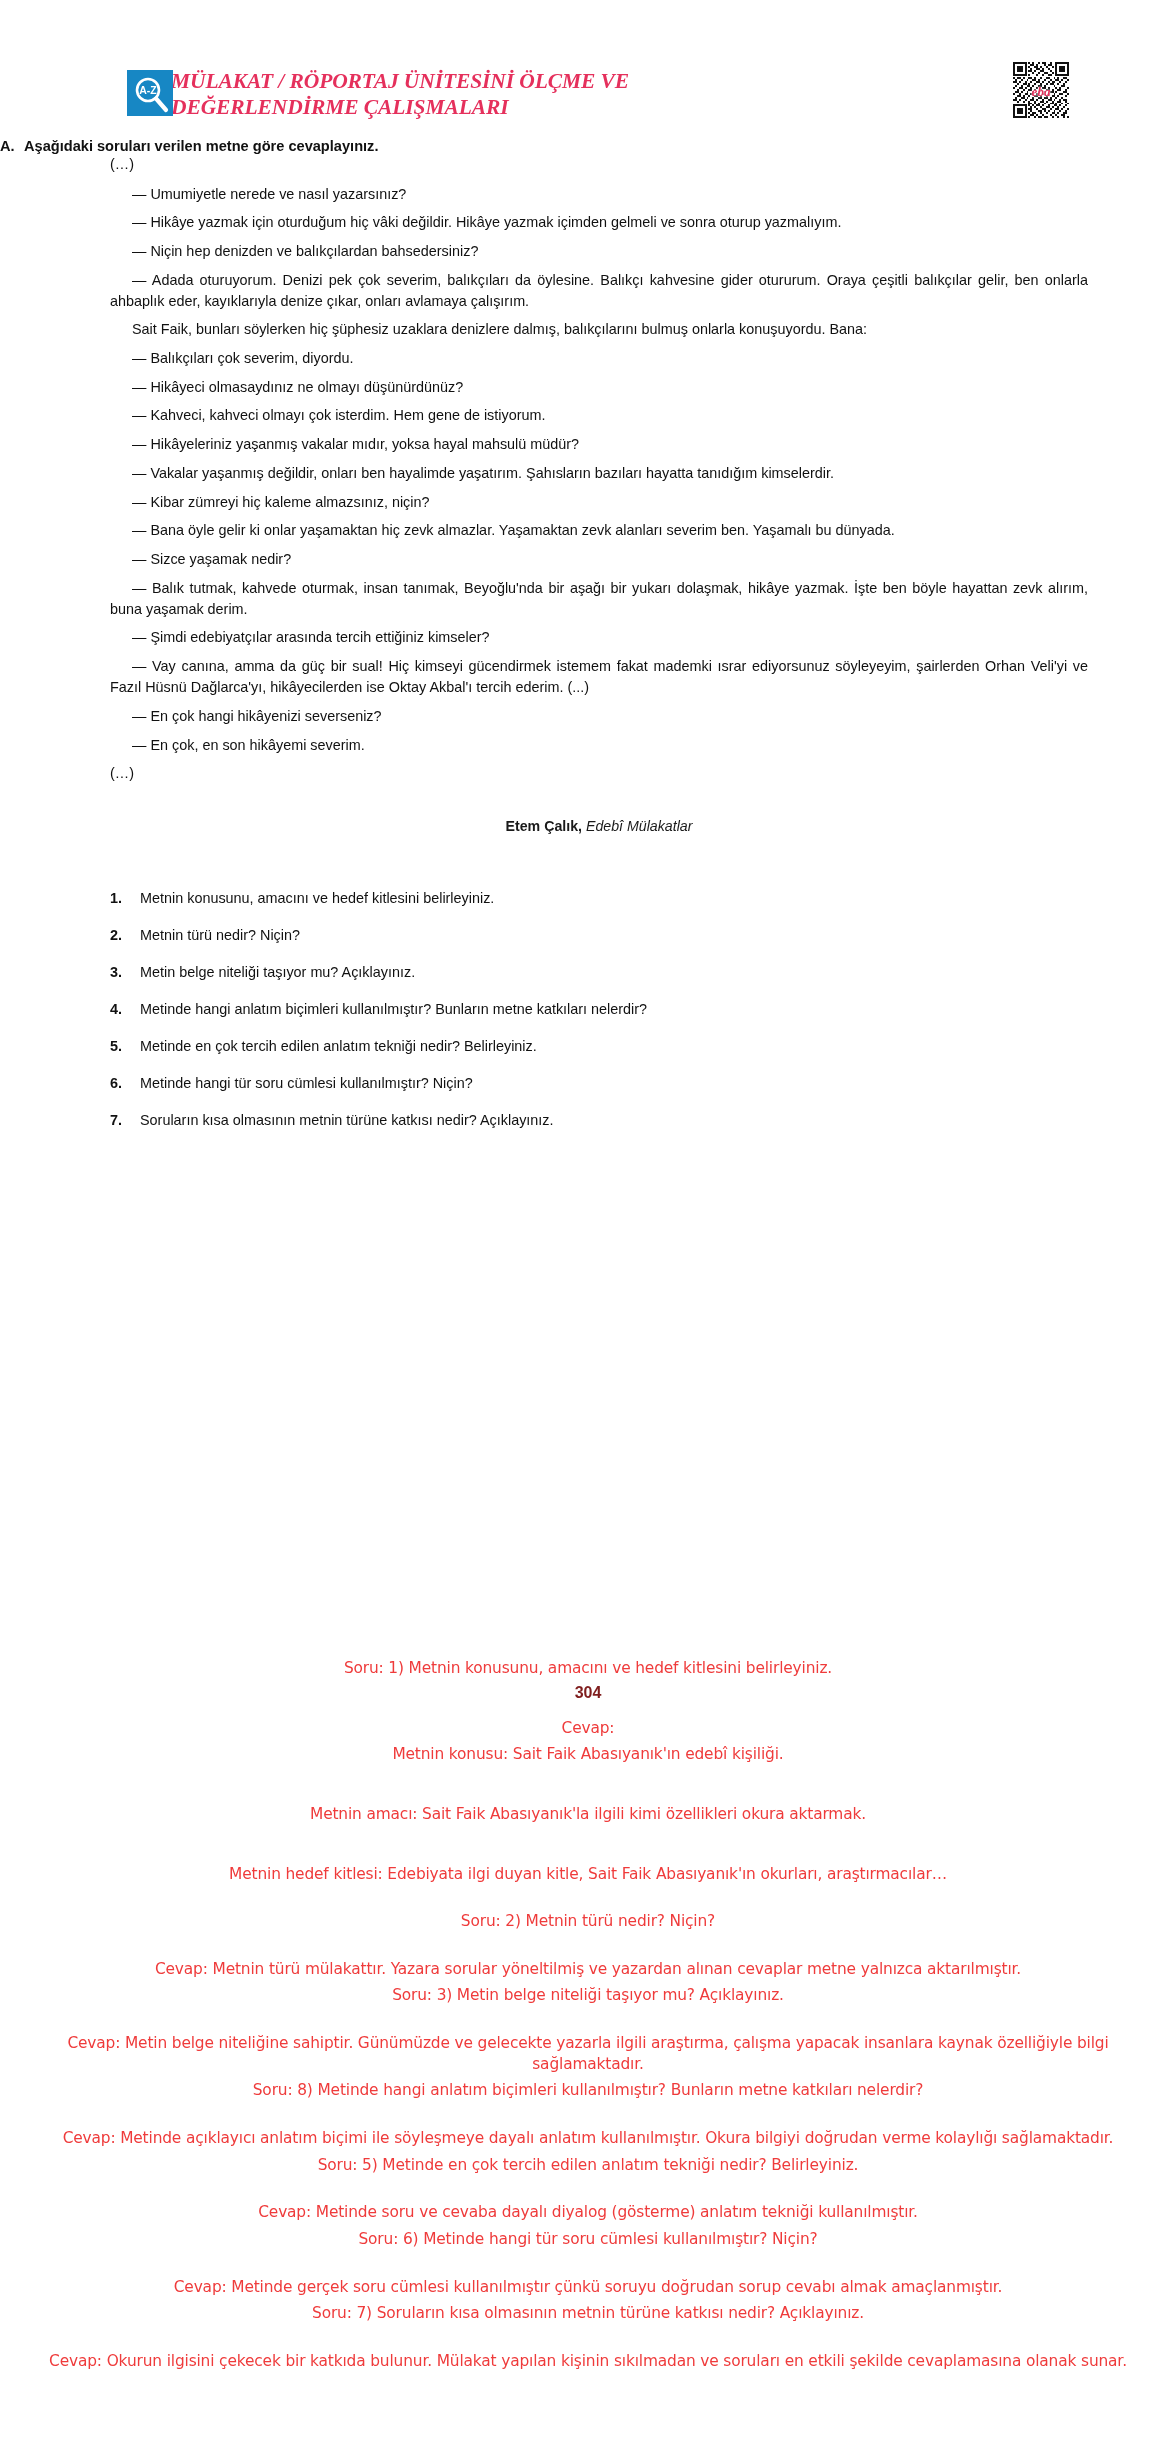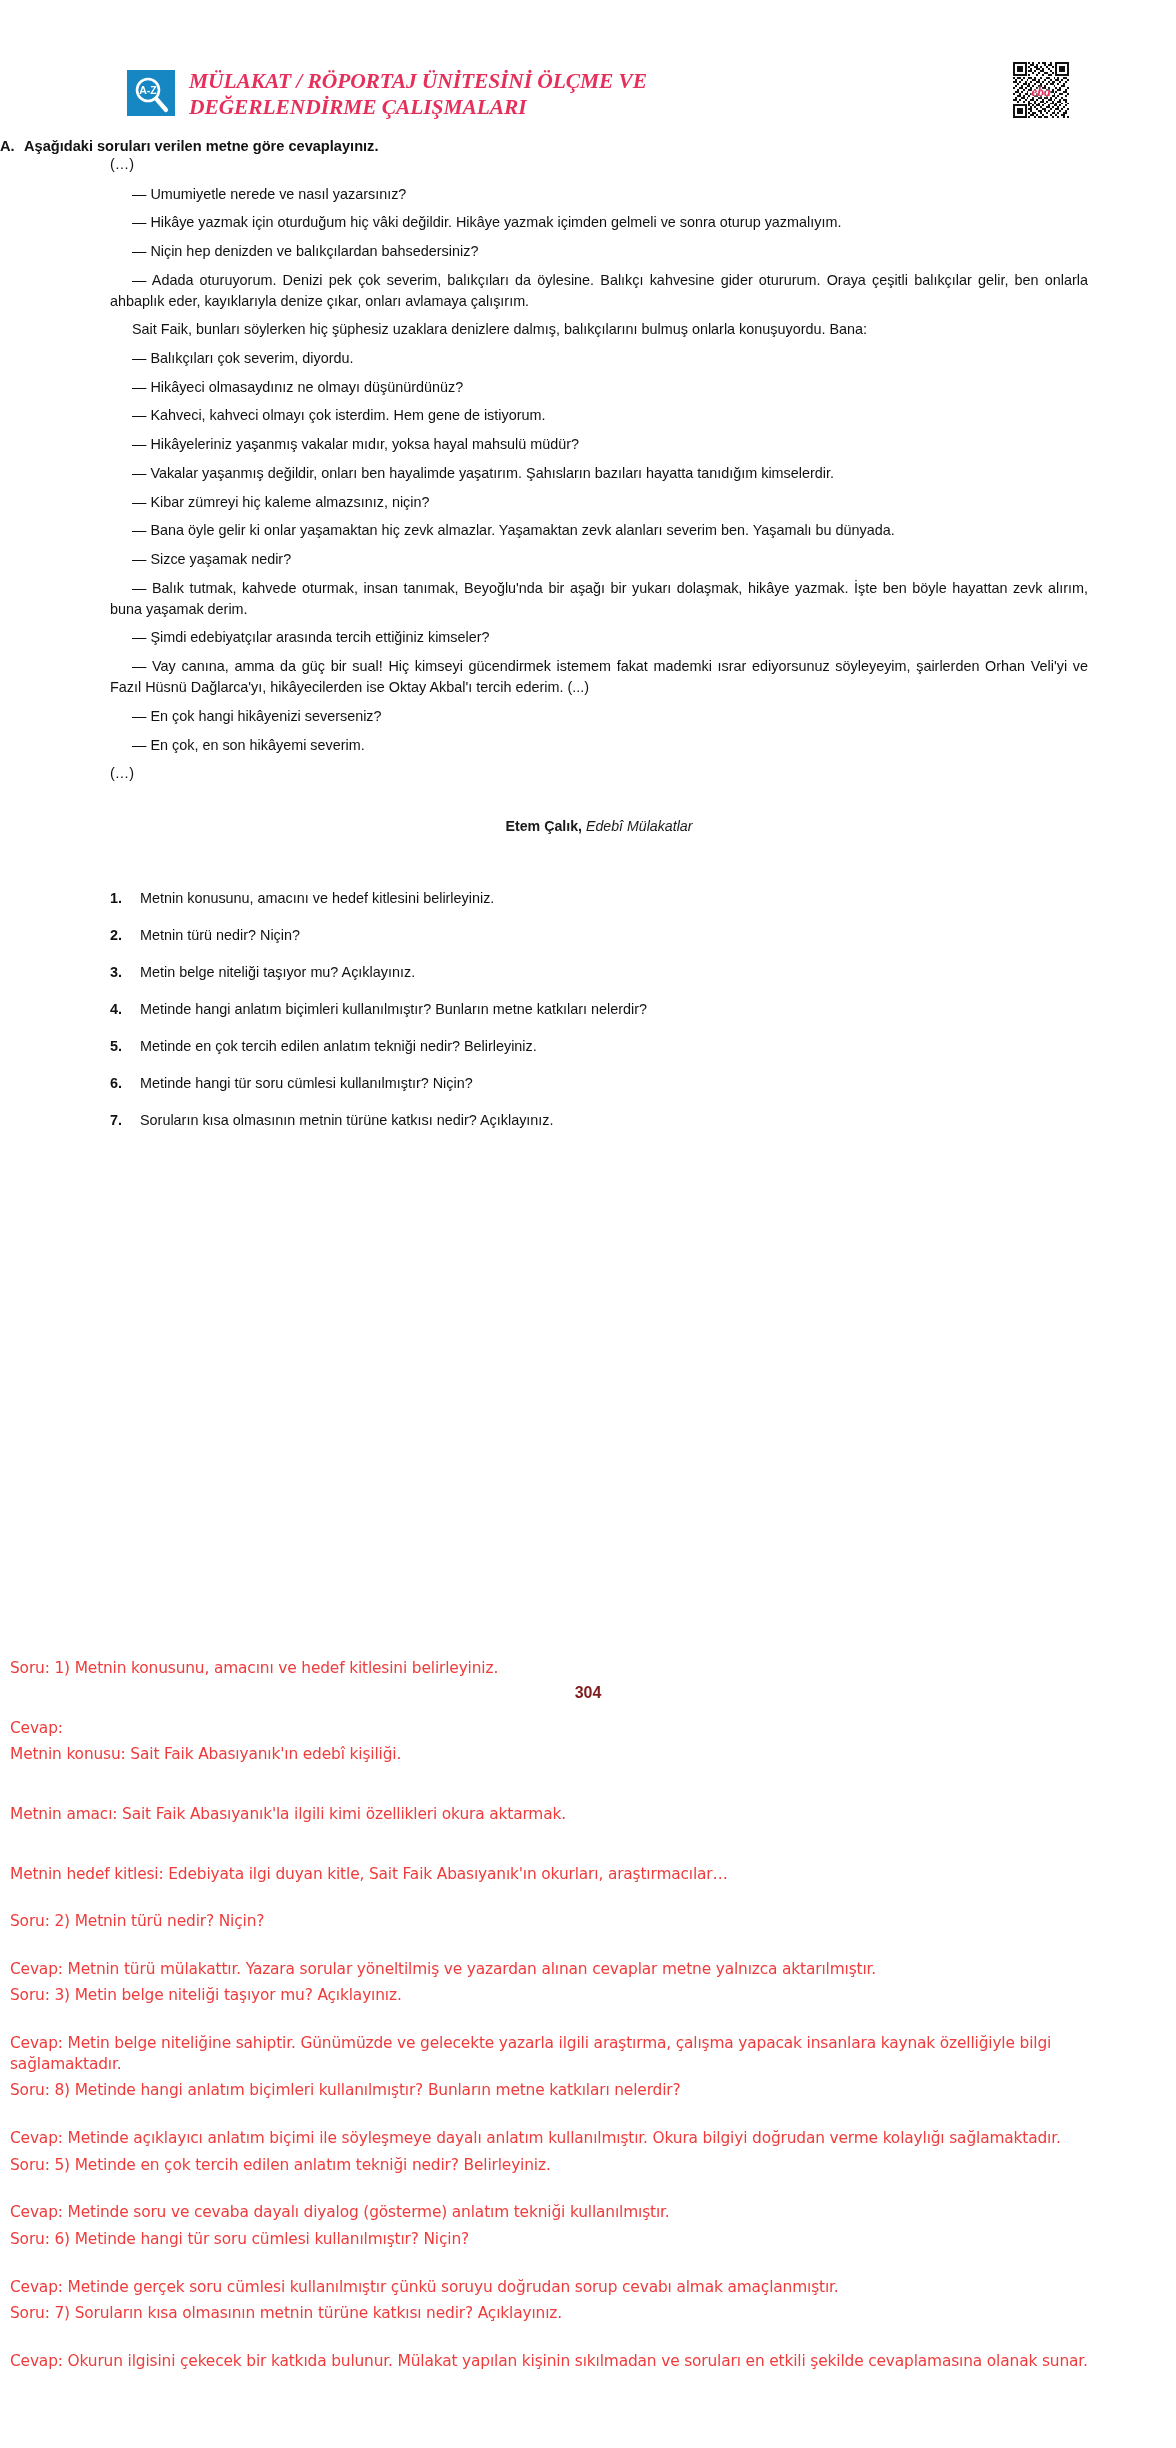--- a/index.html
+++ b/index.html
@@ -24,21 +24,21 @@
   }
 
   
   .header {
     position: relative;
     padding: 68px 0 0 0;
     display: flex;
     align-items: flex-start;
   }
   .header-icon {
-    width: 48px;
+    width: 30px;
     height: 46px;
     background: #1787c4;
     margin-left: 127px;
     flex: 0 0 auto;
     position: relative;
     margin-top: 2px;
   }
   .header-icon svg { display: block; }
 
   .header-title {
@@ -156,21 +156,21 @@
     line-height: 1.34;
     letter-spacing: -0.15px;
   }
   .answers .a-line {
     margin: 0 0 0 0;
     padding: 0;
   }
   .answers .gap-lg { height: 39px; }
   .answers .gap-md { height: 27px; }
   .answers .gap-xs { height: 6px; }
-  .answers .wrap2 { line-height: 1.34; }
+  .answers .wrap2 { line-height: 1.34; text-align: center; }
 </style>
 </head>
 <body>
 
 <div class="page">
 
   <div class="header">
     <div class="header-icon">
       <svg viewBox="0 0 46 46" width="46" height="46" aria-hidden="true">
         <rect x="0" y="0" width="46" height="46" fill="#1787c4"></rect>

